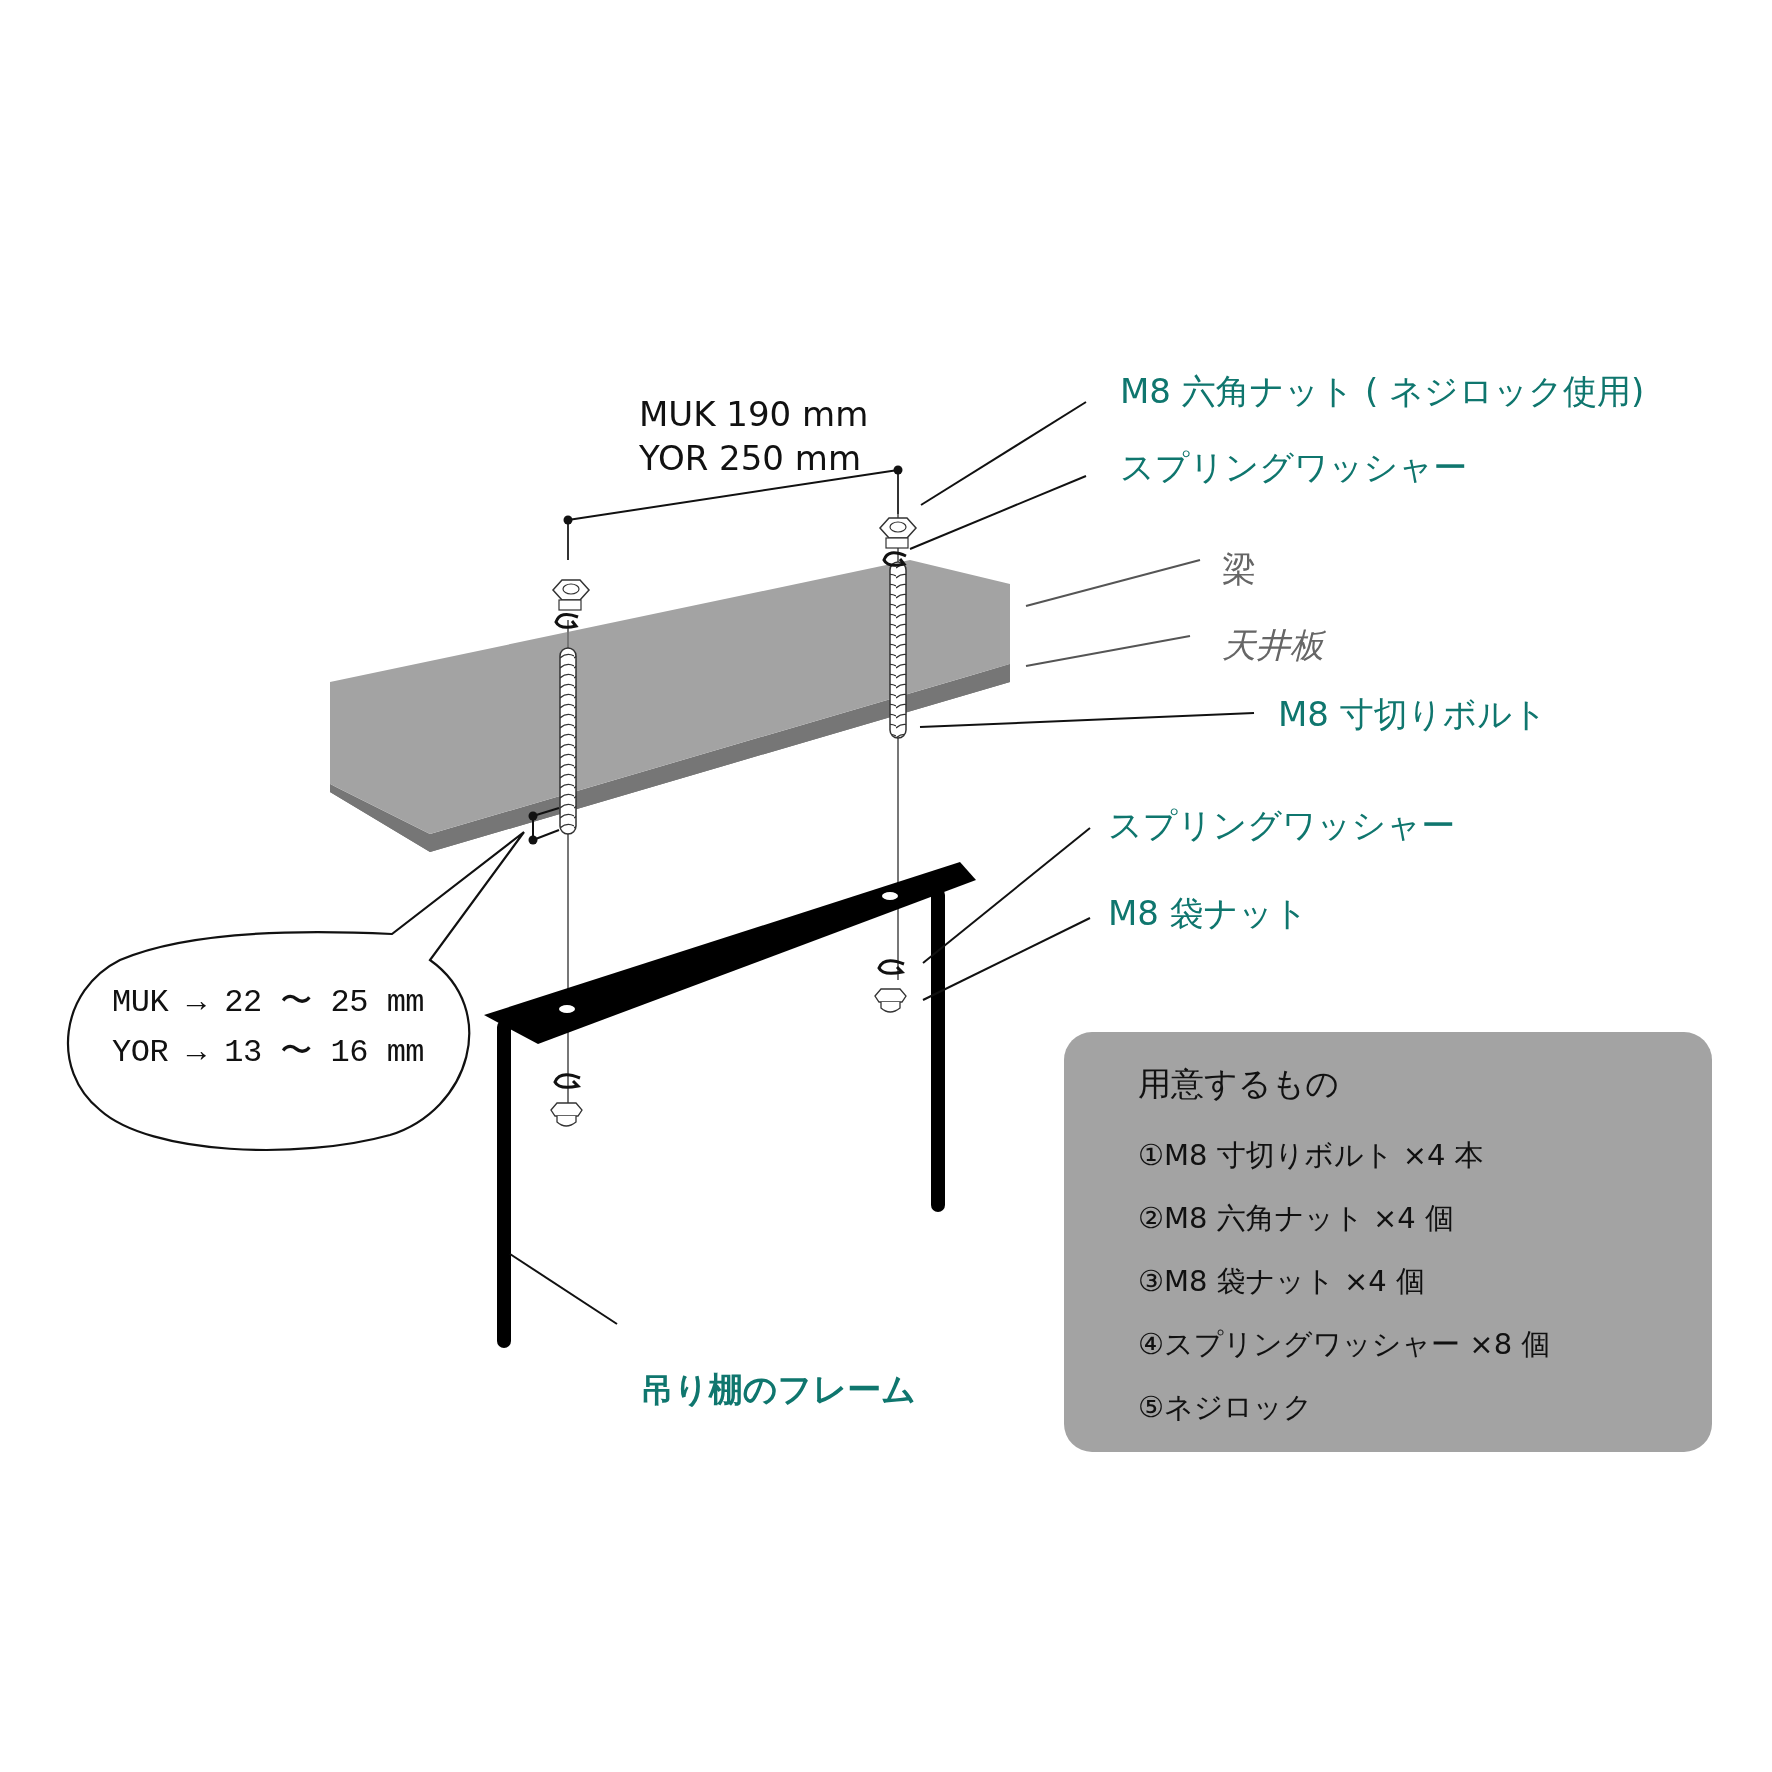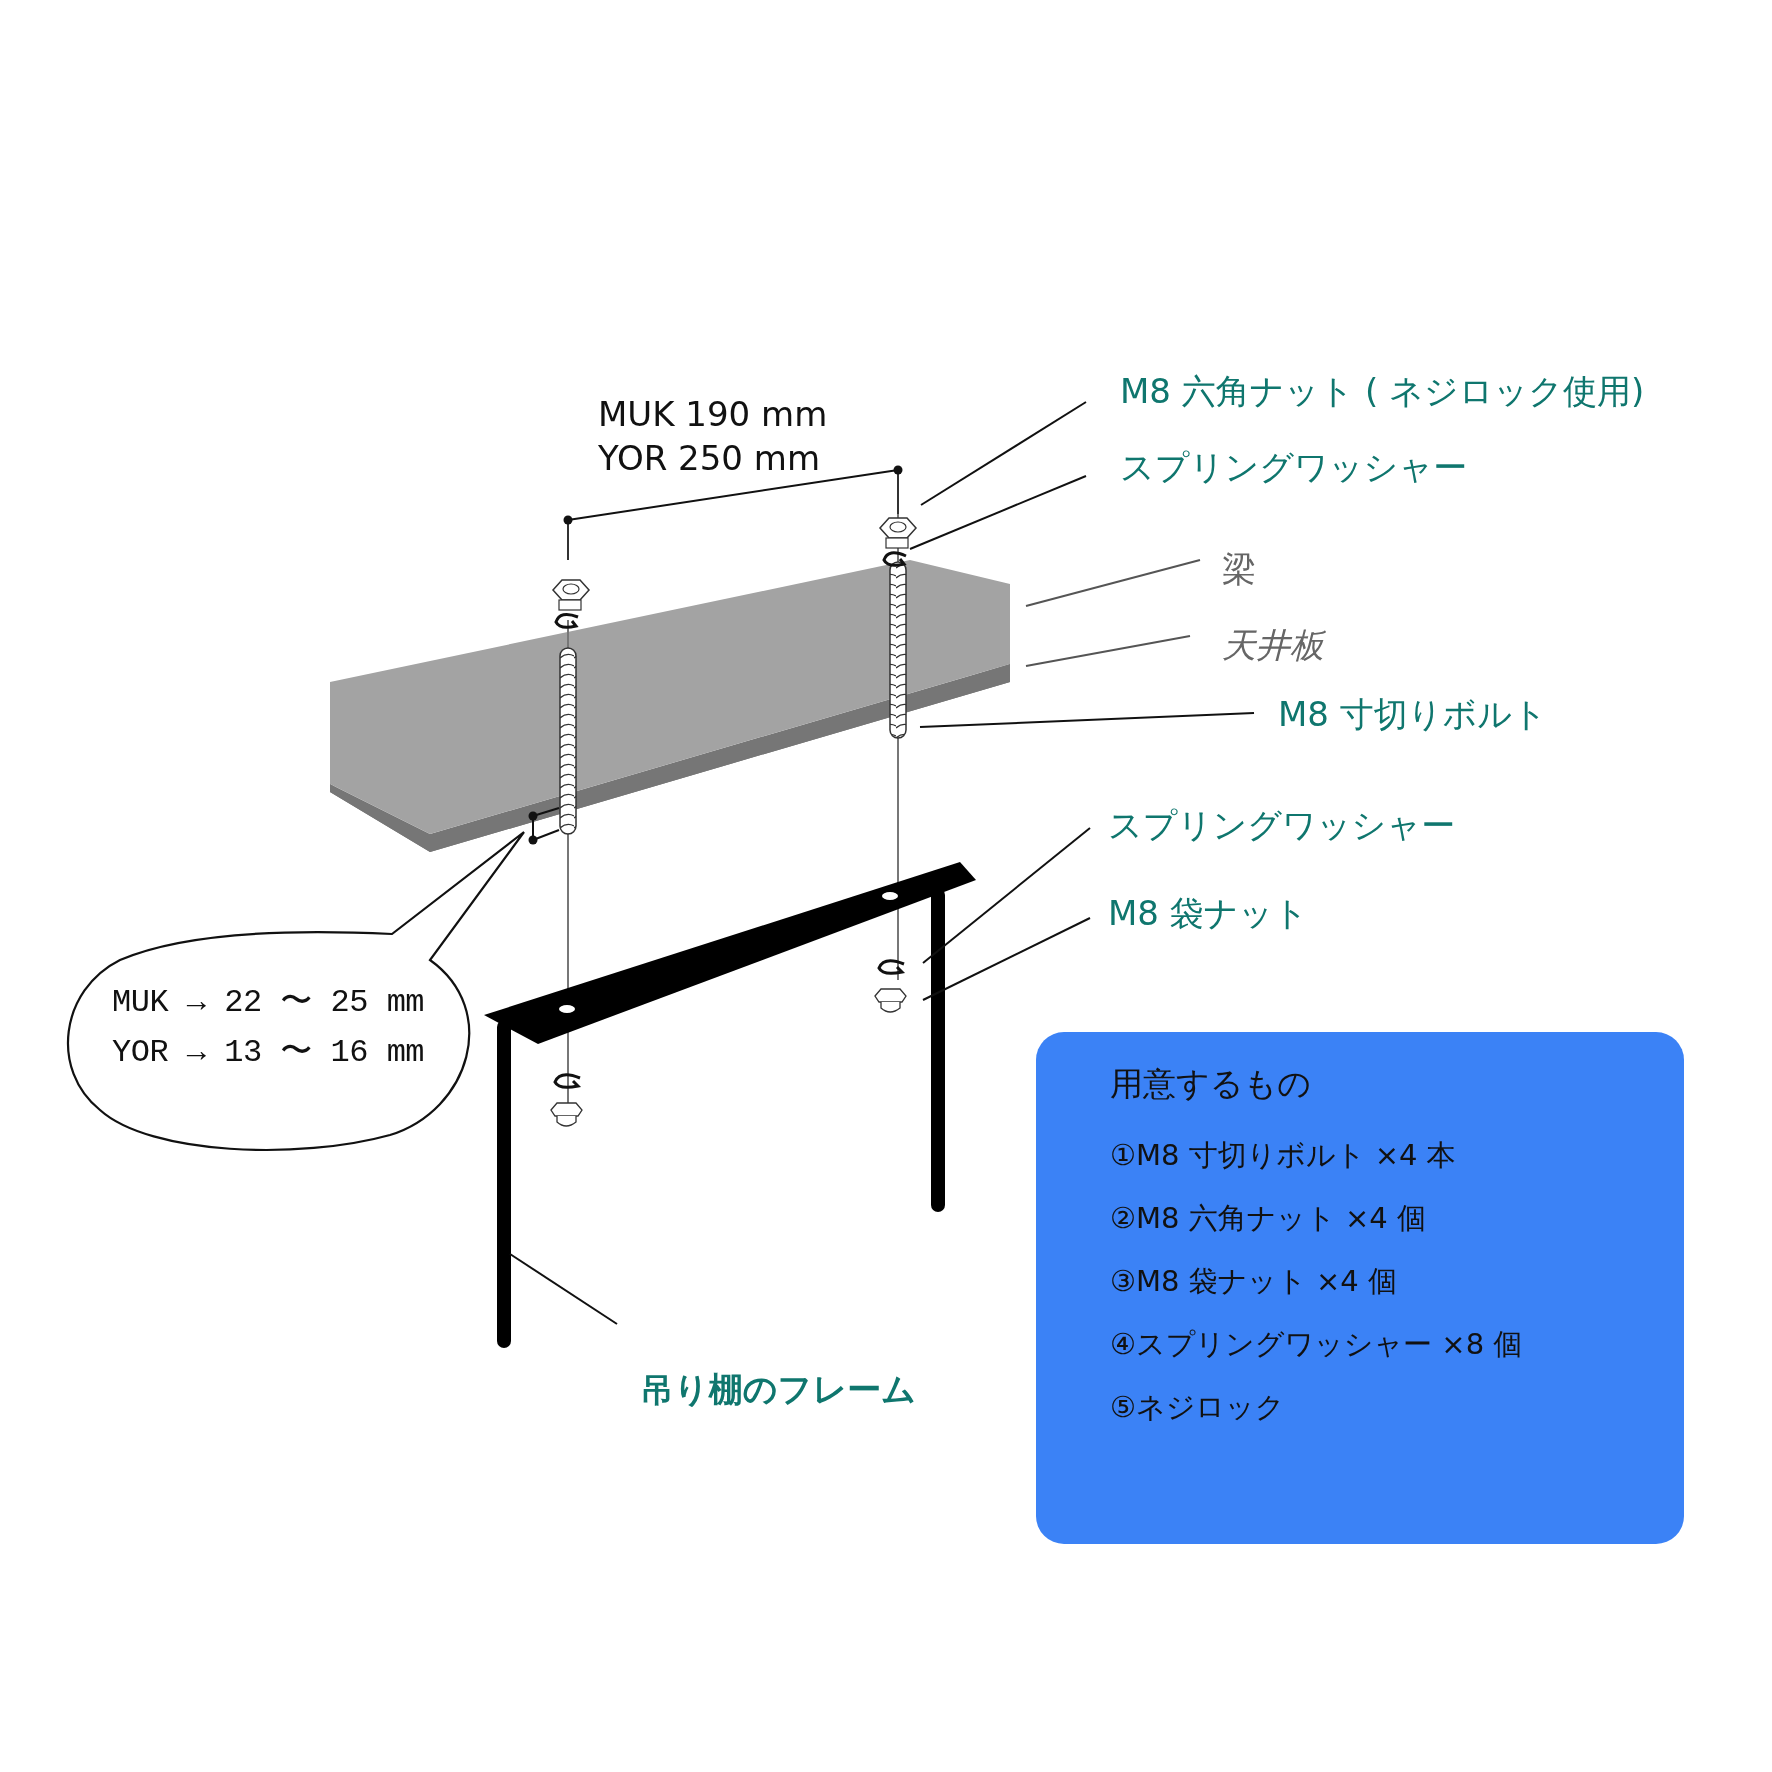--- a/index.html
+++ b/index.html
@@ -2,24 +2,24 @@
 <html><head>
 <meta charset="utf-8">
 <style>
   html, body { margin: 0; padding: 0; background: #ffffff; }
   body { width: 1772px; height: 1772px; position: relative; overflow: hidden;
          font-family: "DejaVu Sans", "Liberation Sans", sans-serif; color: #111; }
   #diagram { position: absolute; left: 0; top: 0; width: 1772px; height: 1772px; }
   .label { position: absolute; white-space: nowrap; line-height: 1; }
   .lbl-black { color: #0f766e; font-size: 34px; }
   .lbl-gray  { color: #666666; font-size: 34px; }
-  .dim-text  { color: #111111; font-size: 34px; line-height: 44px; }
+  .dim-text  { color: #111111; font-size: 34px; line-height: 44px; margin-left: 41px; }
   .bubble-text { color: #111111; font-size: 32px; line-height: 50px; letter-spacing: -0.5px; }
-  #parts-panel { position: absolute; left: 1036px; top: 1032px; width: 648px; height: 512px;
-                 background: #3b82f6; border-radius: 28px; }
+  #parts-panel { position: absolute; left: 1064px; top: 1032px; width: 648px; height: 420px;
+                 background: #a3a3a3; border-radius: 28px; }
   #parts-panel .title { position: absolute; left: 74px; top: 30px; font-size: 33px; }
   #parts-panel ul { list-style: none; margin: 0; padding: 0; position: absolute; left: 74px; top: 92px; }
   #parts-panel li { font-size: 29px; height: 63px; line-height: 63px; white-space: nowrap; }
 </style>
 </head>
 <body>
 
 <svg id="diagram" viewBox="0 0 1772 1772" xmlns="http://www.w3.org/2000/svg">
   <defs>
     <pattern id="thread" width="14" height="10" patternUnits="userSpaceOnUse">

